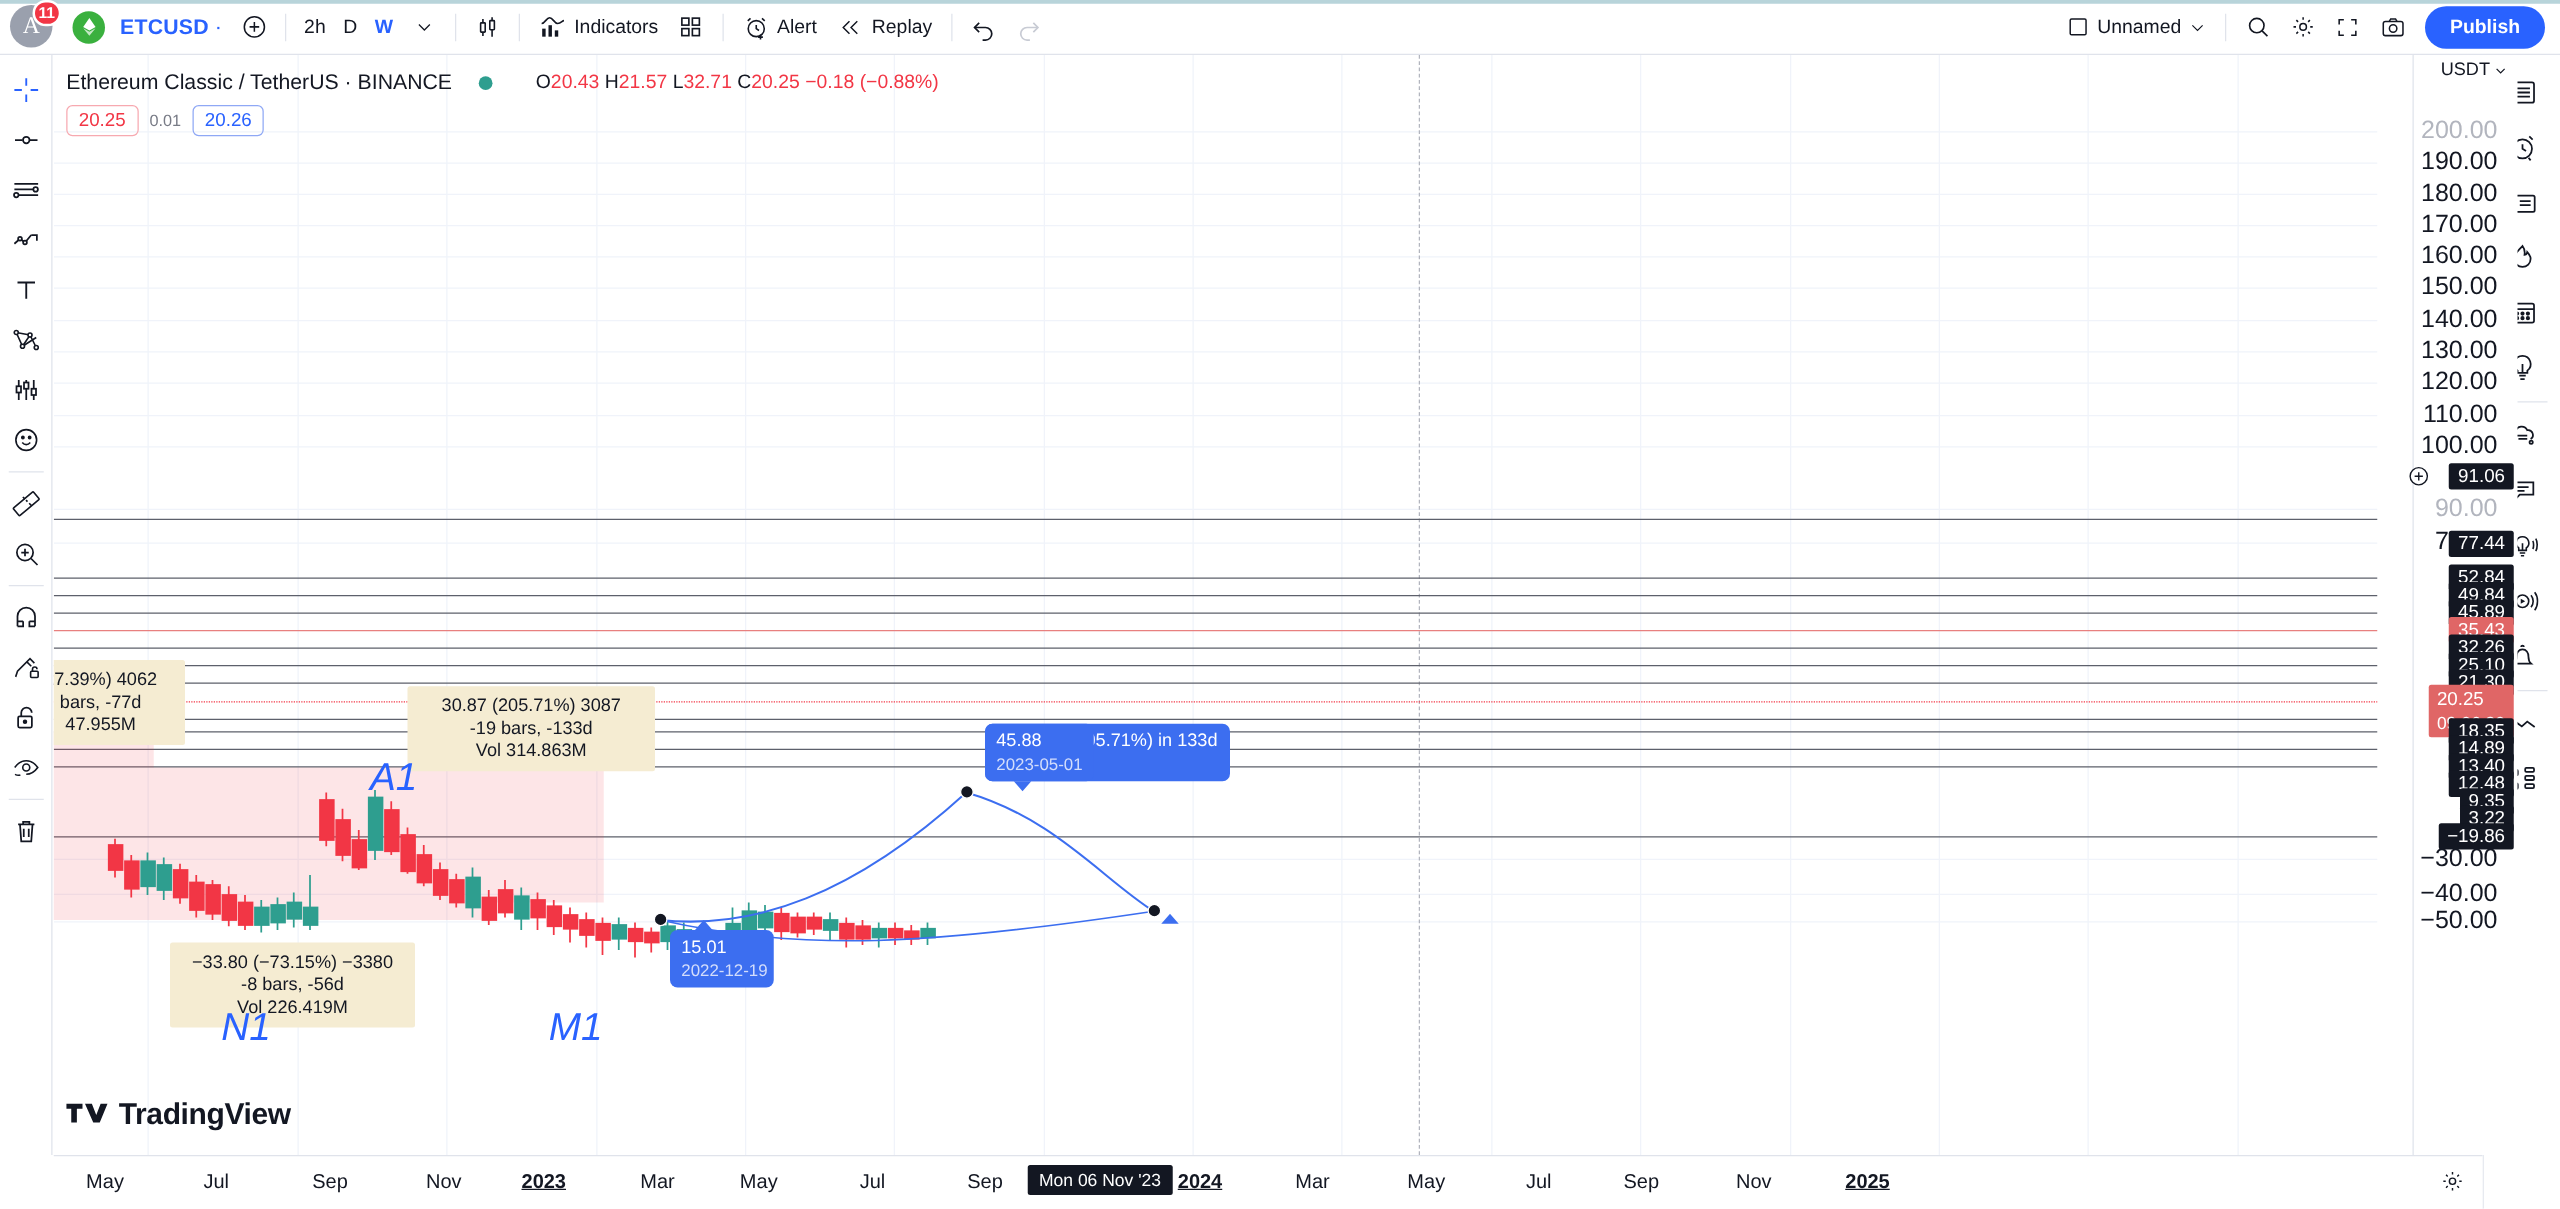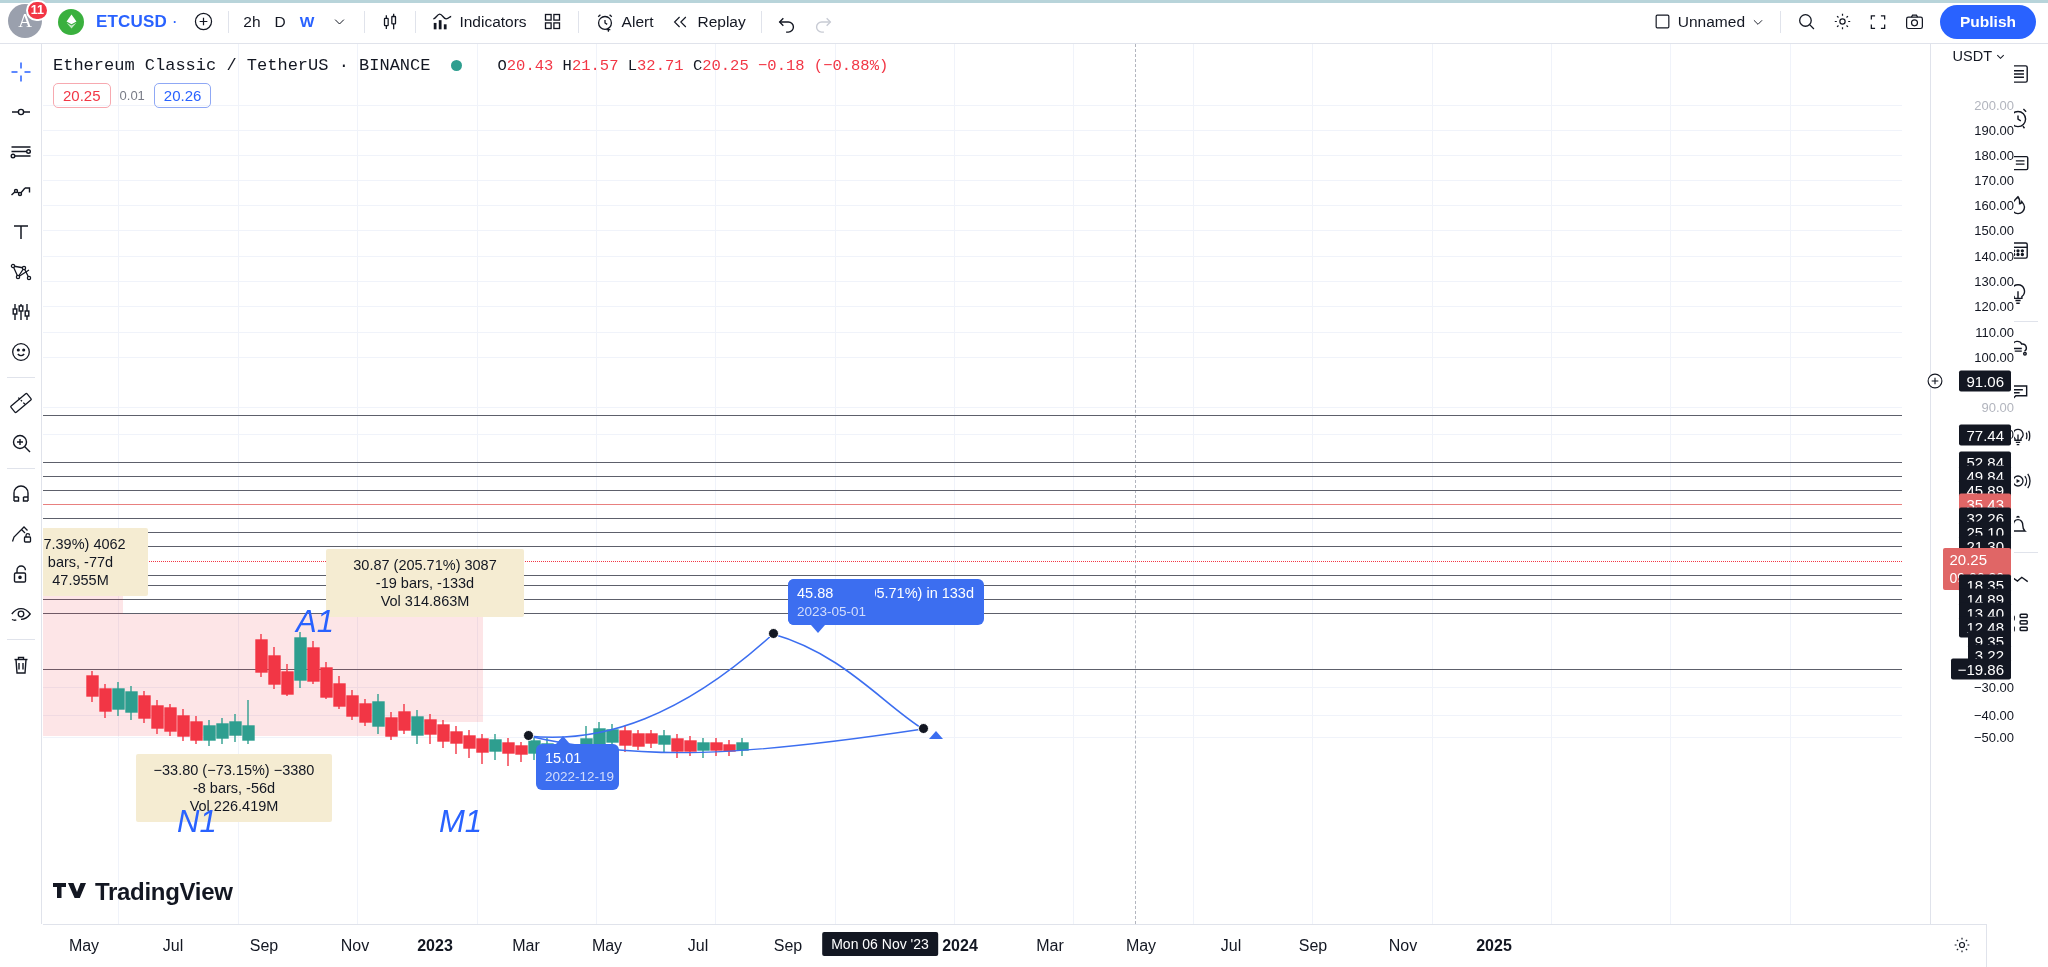--- a/index.html
+++ b/index.html
@@ -91,21 +91,21 @@
     position: absolute; left: 1902px; top: 44px; width: 84px; height: 880px;
     background: #fff; border-left: 1px solid #e0e3eb; margin-left: 28px;
   }
   #timeaxis {
     position: absolute; left: 43px; top: 924px; width: 1943px; height: 43px;
     background: #fff; border-top: 1px solid #e0e3eb;
   }
 
   
   #legend { position: absolute; left: 10px; top: 12px; z-index: 20; }
-  .lg-row1 { display: flex; align-items: center; gap: 21px; font-size: 17px; color: #131722; font-family: Liberation Mono, monospace; }
+  .lg-row1 { display: flex; align-items: center; gap: 21px; font-size: 17px; color: #131722; }
   .lg-title { color: #131722; }
   .lg-dot { width: 11px; height: 11px; border-radius: 50%; background: #2e9e8f; }
   .lg-ohlc { font-size: 15.5px; color: #131722; margin-left: 14px; }
   .lg-ohlc .v { color: #f23645; }
   .lg-ohlc .k { color: #131722; }
   .lg-row2 { display: flex; align-items: center; gap: 9px; margin-top: 8px; }
   .bid { border: 1px solid #f7a9b0; color: #f23645; border-radius: 5px;
          padding: 3px 9px; font-size: 15px; }
   .spread { font-size: 13px; color: #787b86; }
   .ask { border: 1px solid #8fa8f5; color: #2962ff; border-radius: 5px;
@@ -152,35 +152,35 @@
      border-left:7px solid transparent;border-right:7px solid transparent;
      border-bottom:8px solid #3c6ef0; }
   .anchor-dot { position:absolute; width:11px;height:11px;border-radius:50%;
                 background:#131722; border:1px solid #fff;}
 
   
   #tvlogo { position: absolute; left: 10px; bottom: 18px; display: flex; align-items: center; gap: 8px; }
   #tvlogo span { font-size: 24px; font-weight: bold; color: #131722; letter-spacing: -.3px; }
 
   
-  .ps-label { position: absolute; right: 0; font-size: 13px; color: #131722;
+  .ps-label { position: absolute; right: 16px; font-size: 20px; color: #131722;
               transform: translateY(-50%); white-space: nowrap; }
   .ps-label.dim { color: #b2b5be; }
   .ps-chip { position: absolute; right: 3px; transform: translateY(-50%);
              background: #131722; color: #fff; font-size: 15px;
              padding: 2px 7px; border-radius: 2px; white-space: nowrap; }
   .ps-chip.red { background: #e06666; color: #fff; }
   .ps-head { position: absolute; right: 8px; top: 4px; font-size: 14.5px; color: #131722;
              display:flex; align-items:center; gap:3px; cursor:pointer;}
   .ps-plus { position: absolute; right: 70px; transform: translateY(-50%); }
 
   
   .ta-label { position: absolute; top: 12px; font-size: 16px; color: #131722;
               transform: translateX(-50%); white-space: nowrap; }
-  .ta-label.bold { font-weight: bold; }
+  .ta-label.bold { font-weight: bold; text-decoration: underline; }
   .ta-chip { position: absolute; top: 7px; transform: translateX(-50%);
              background: #131722; color: #fff; font-size: 14px;
              padding: 4px 9px; border-radius: 2px; white-space: nowrap; }
 </style>
 </head>
 <body>
 
 <div id="app">
 
   <div id="topbar">

